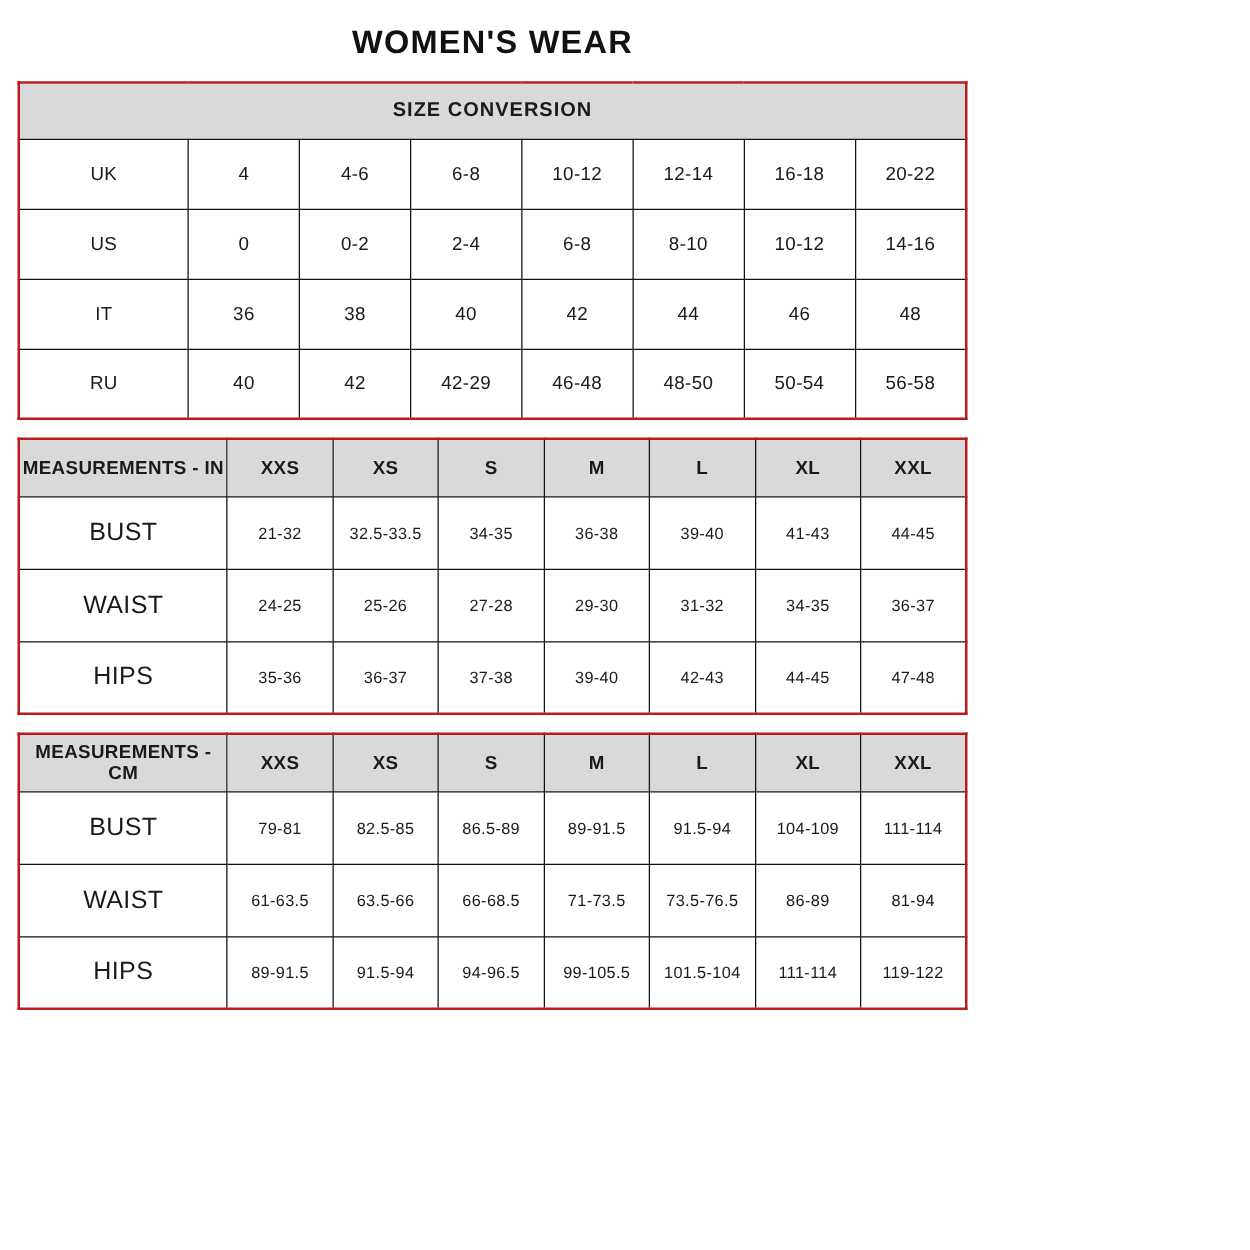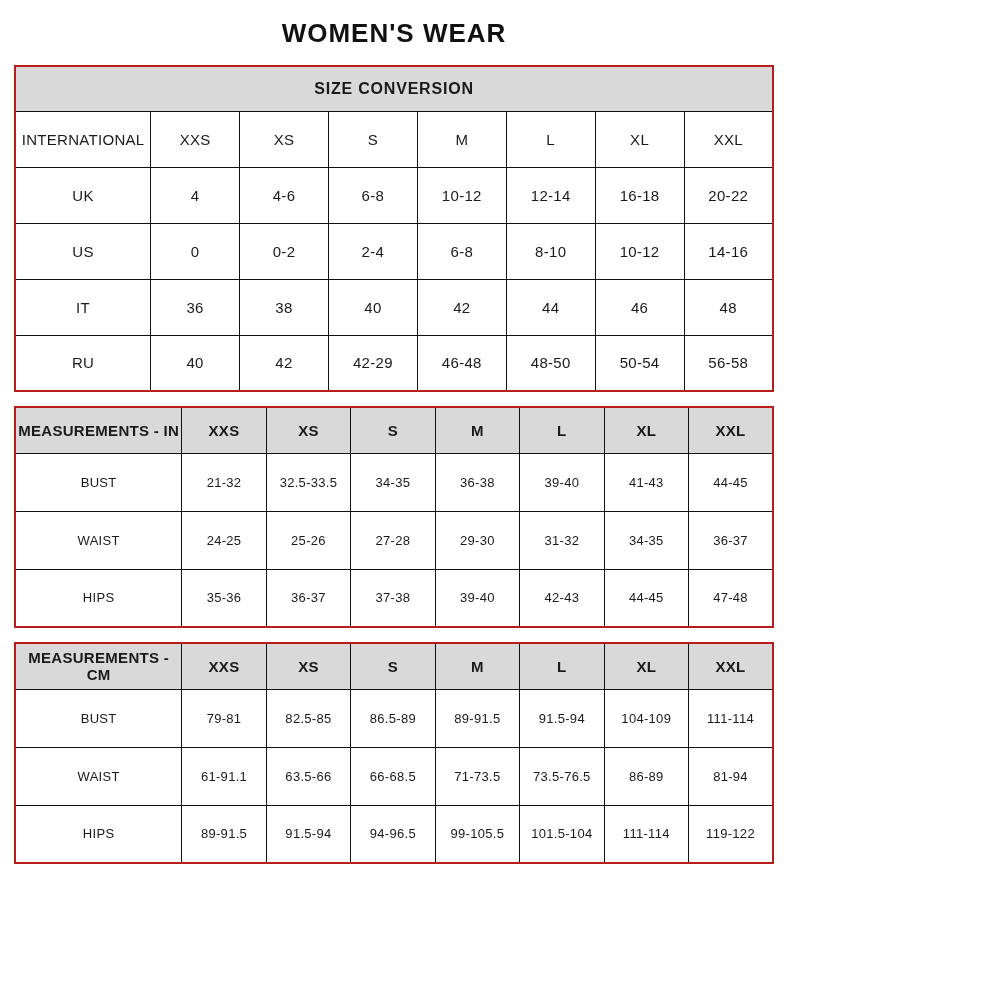--- a/index.html
+++ b/index.html
@@ -37,21 +37,21 @@
   .conv th.title-cell {
     height: 45px;
     font-size: 16px;
     font-weight: bold;
     letter-spacing: 0.8px;
   }
   .conv td { height: 56px; font-size: 15px; font-weight: 500; }
   
   .meas th { height: 46px; font-size: 15px; font-weight: bold; }
   .meas td { height: 58px; font-size: 13px; font-weight: 500; }
-  .meas td.label-col { font-size: 13px; }
+  .meas td.label-col { font-size: 20px; }
 </style>
 </head>
 <body>
 
 <div class="page">
 
   <h1 class="title">WOMEN'S WEAR</h1>
 
   <table class="conv">
     <colgroup>
@@ -63,30 +63,20 @@
         <col style="width:11.73%">
         <col style="width:11.73%">
         <col style="width:11.73%">
     </colgroup>
     <thead>
       <tr>
         <th colspan="8" class="gray title-cell">SIZE CONVERSION</th>
       </tr>
     </thead>
     <tbody id="conv-body">
-        <tr>
-          <td class="label-col">INTERNATIONAL</td>
-          <td>XXS</td>
-          <td>XS</td>
-          <td>S</td>
-          <td>M</td>
-          <td>L</td>
-          <td>XL</td>
-          <td>XXL</td>
-        </tr>
         <tr>
           <td class="label-col">UK</td>
           <td>4</td>
           <td>4-6</td>
           <td>6-8</td>
           <td>10-12</td>
           <td>12-14</td>
           <td>16-18</td>
           <td>20-22</td>
         </tr>
@@ -209,21 +199,21 @@
           <td>79-81</td>
           <td>82.5-85</td>
           <td>86.5-89</td>
           <td>89-91.5</td>
           <td>91.5-94</td>
           <td>104-109</td>
           <td>111-114</td>
         </tr>
         <tr>
           <td class="label-col">WAIST</td>
-          <td>61-91.1</td>
+          <td>61-63.5</td>
           <td>63.5-66</td>
           <td>66-68.5</td>
           <td>71-73.5</td>
           <td>73.5-76.5</td>
           <td>86-89</td>
           <td>81-94</td>
         </tr>
         <tr>
           <td class="label-col">HIPS</td>
           <td>89-91.5</td>

